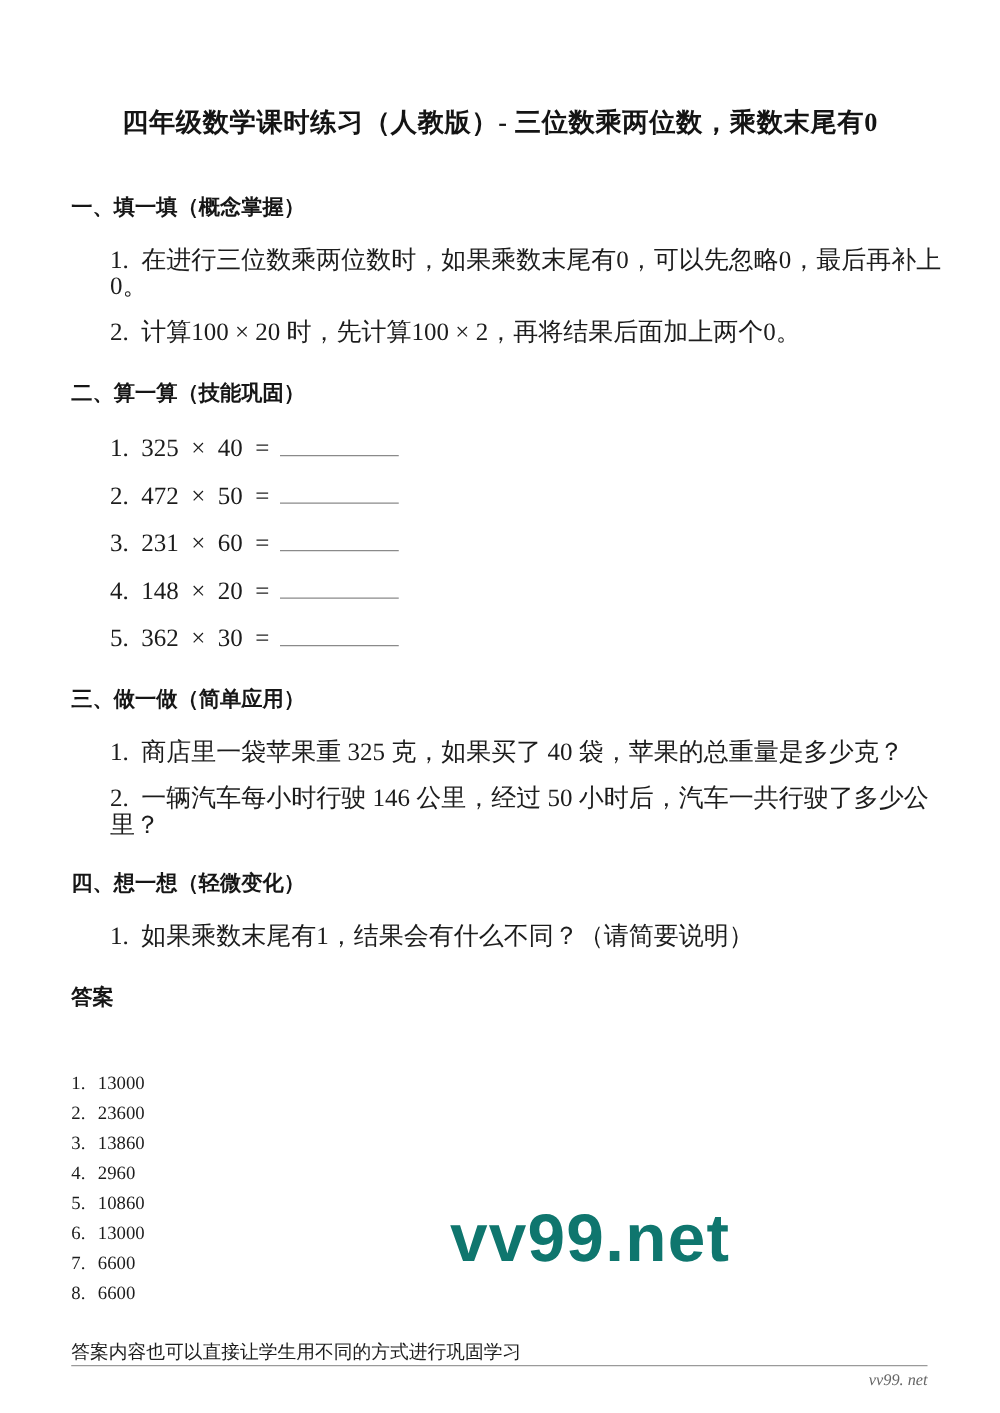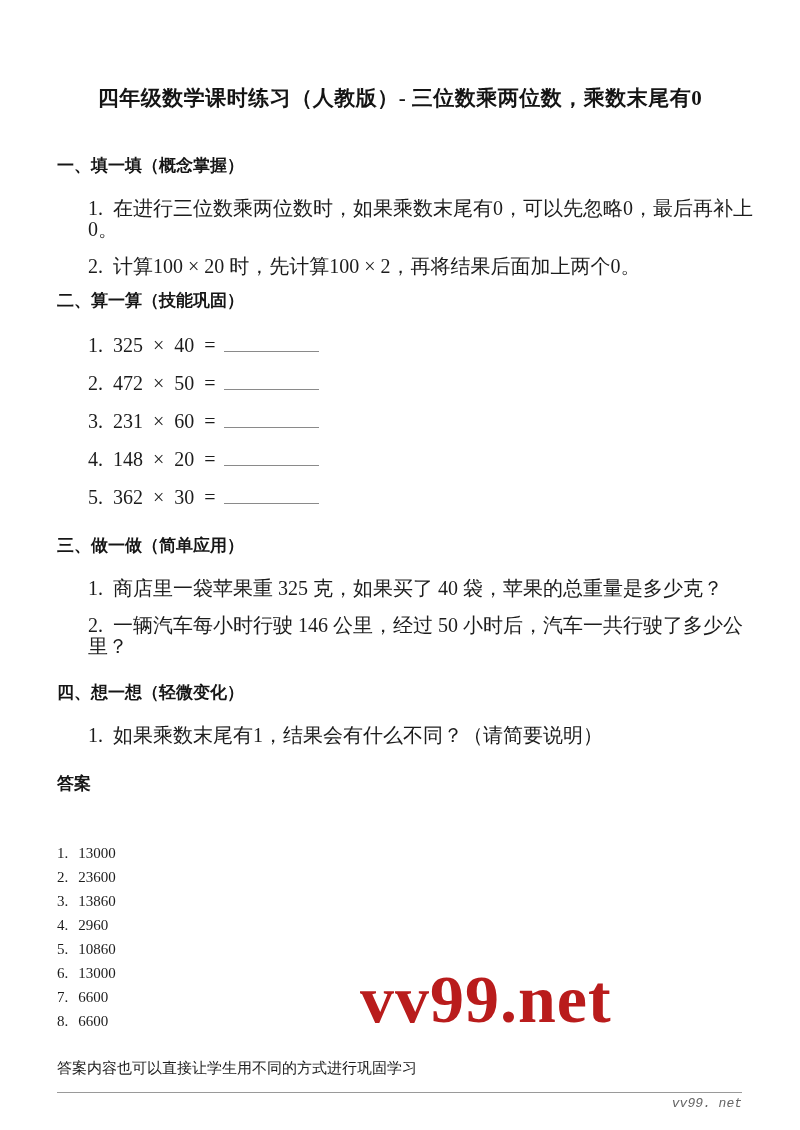--- a/index.html
+++ b/index.html
@@ -23,21 +23,21 @@
     letter-spacing:0.5px;
     color:#141414;
   }
   h2.sec {
     margin:0 0 0 57px;
     font-size:17px;
     font-weight:700;
     color:#161616;
   }
   h2.sec-fill    { margin-top:42px; }
-  h2.sec-calc    { margin-top:12px; }
+  h2.sec-calc    { margin-top:26px; }
   h2.sec-apply   { margin-top:26px; }
   h2.sec-think   { margin-top:24px; }
   h2.sec-answers { margin-top:26px; }
   p.item {
     margin:0 40px 0 88px;
     font-size:20px;
     line-height:21px;
     white-space:pre-wrap;
     color:#1c1c1c;
   }
@@ -67,45 +67,45 @@
     margin:25px 40px 0 57px;
     font-size:15px;
     line-height:21px;
     color:#1c1c1c;
   }
   .watermark {
     position:absolute;
     z-index:0;
     left:360px;
     top:960px;
-    font-size:68px;
+    font-size:54px;
     font-weight:700;
     letter-spacing:1px;
-    color:#b91c1c;
-    font-family:Liberation Serif, serif;
+    color:#0f766e;
+    font-family:Liberation Sans, sans-serif;
     user-select:none;
   }
   .footer {
     position:absolute;
     z-index:1;
     left:57px;
     right:58px;
     top:1092px;
   }
   .footer-rule {
     border-top:1px solid #9a9a9a;
     height:0;
   }
   .footer-site {
     margin-top:3px;
     text-align:right;
     font-size:13px;
     font-style:italic;
     color:#666666;
-    font-family:Liberation Mono, monospace;
+    font-family:Liberation Serif, serif;
   }
 </style>
 </head>
 <body>
 
 <div class="page">
 
   <div class="watermark">vv99.net</div>
 
   <div class="content">

